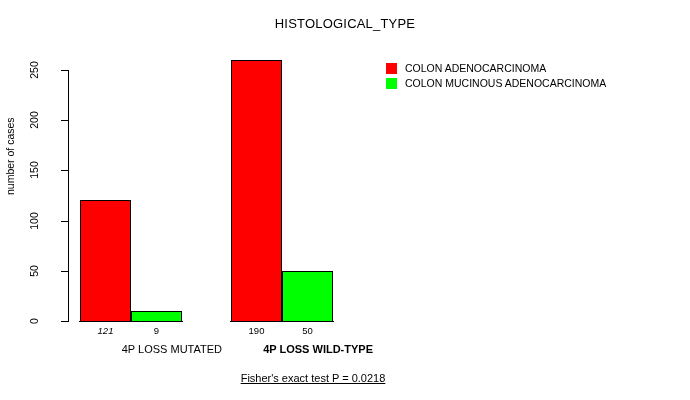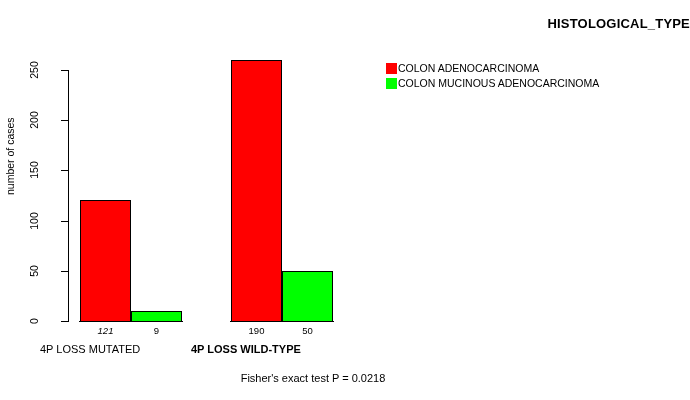--- a/index.html
+++ b/index.html
@@ -20,23 +20,23 @@
     position: absolute;
     left: 0; top: 0;
     width: 690px; height: 400px;
   }
 
   
   #chart-title {
     position: absolute;
     left: 0; top: 16px;
     width: 690px;
-    text-align: right;
+    text-align: center;
     font-size: 13px;
-    font-weight: bold;
+    font-weight: normal;
     letter-spacing: 0.2px;
   }
 
   
   #y-axis-line {
     position: absolute;
     left: 68px;
     top: 70px;
     width: 1px;
     height: 252px;
@@ -93,21 +93,21 @@
     position: absolute;
     top: 325px;
     font-size: 9.5px;
     text-align: center;
     white-space: nowrap;
   }
   .group-label {
     position: absolute;
     top: 343px;
     font-size: 11px;
-    text-align: left;
+    text-align: right;
     white-space: nowrap;
   }
 
   
   #legend {
     position: absolute;
     left: 386px;
     top: 61px;
   }
   .legend-row {
@@ -115,34 +115,35 @@
     height: 15px;
     display: flex;
     align-items: center;
   }
   .legend-swatch {
     width: 11px;
     height: 11px;
     flex: 0 0 auto;
   }
   .legend-text {
-    margin-left: 1px;
+    margin-left: 8px;
     font-size: 10.5px;
     white-space: nowrap;
     line-height: 1;
   }
 
   
   #footer-note {
     position: absolute;
     left: 0;
     top: 372px;
     width: 626px;
     text-align: center;
     font-size: 11px;
+    text-decoration: underline;
   }
 </style>
 </head>
 <body>
 
 <div class="plot-root">
 
   <div id="chart-title">HISTOLOGICAL_TYPE</div>
 
   <div id="y-axis-line"></div>

